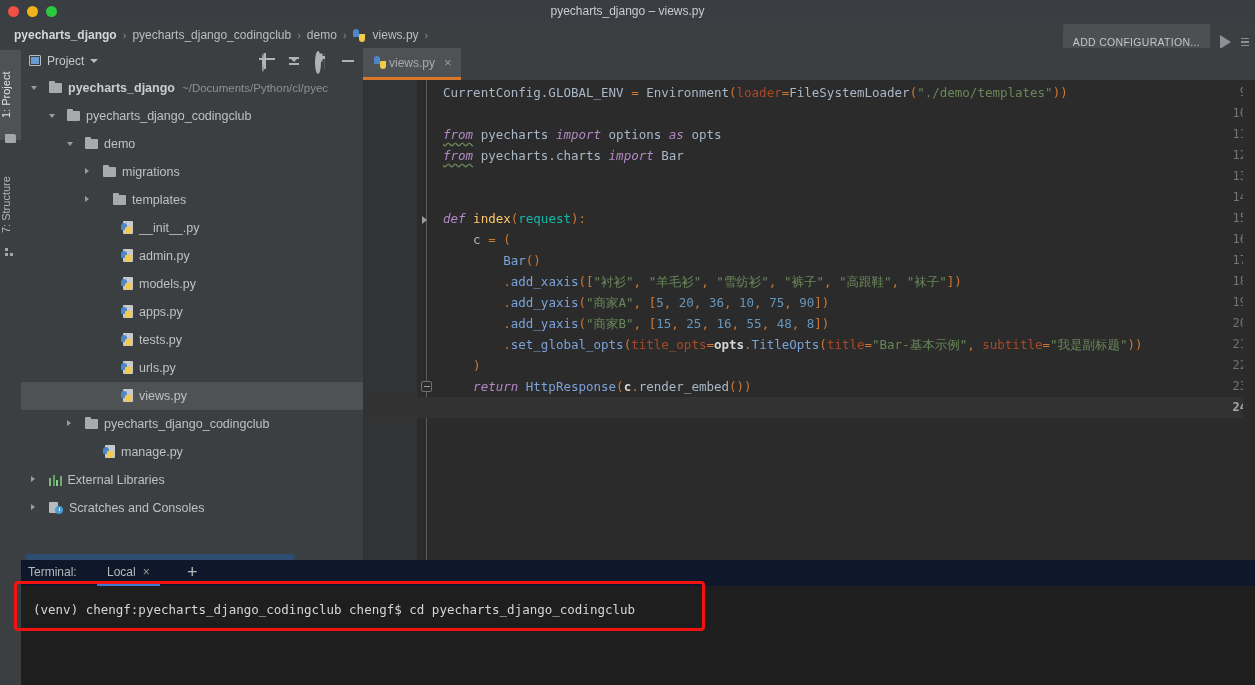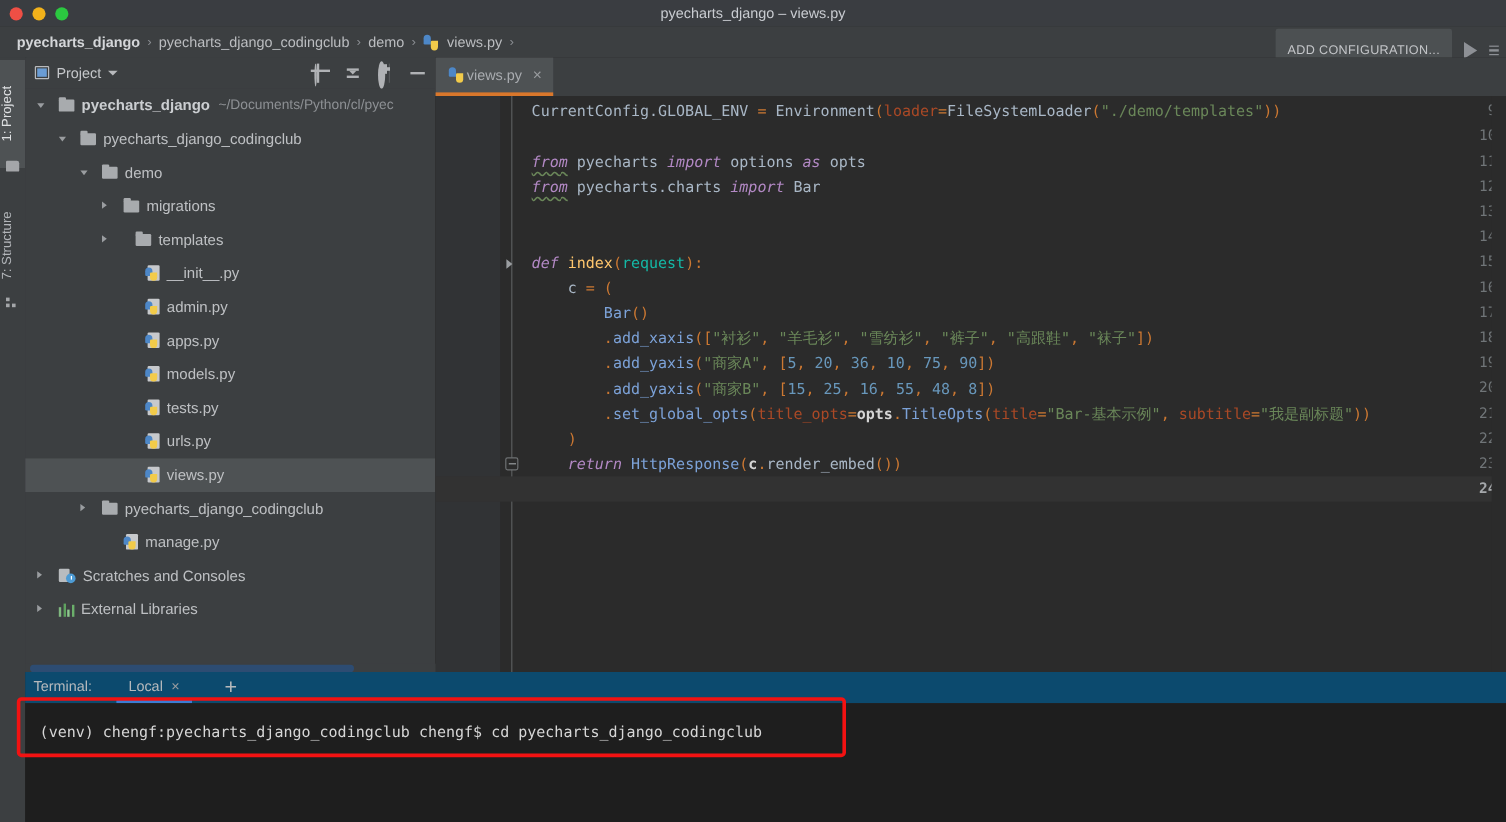--- a/index.html
+++ b/index.html
@@ -562,21 +562,21 @@
     position: absolute;
     left: 4px; top: -6px;
     width: 270px; height: 6px;
     background: #2d4c72;
     border-radius: 3px;
   }
   .term-tabbar {
     position: absolute;
     left: 0; top: 0;
     width: 1234px; height: 26px;
-    background: #0c4a6e;
+    background: #0f172a;
   }
   .term-label {
     position: absolute;
     left: 7px; top: 5px;
     color: #b6b9bc;
     font-size: 12px;
   }
   .term-tab {
     position: absolute;
     left: 76px; top: 0;
@@ -760,31 +760,31 @@
             <span class="tname">admin.py</span>
           </span>
         </div>
         <div class="trow">
           <span style="display: flex; align-items: center; margin-left: 100px;">
             <span class="pyfile">
               <span class="sheet"></span>
               <span class="b1"></span>
               <span class="b2"></span>
             </span>
-            <span class="tname">apps.py</span>
+            <span class="tname">models.py</span>
           </span>
         </div>
         <div class="trow">
           <span style="display: flex; align-items: center; margin-left: 100px;">
             <span class="pyfile">
               <span class="sheet"></span>
               <span class="b1"></span>
               <span class="b2"></span>
             </span>
-            <span class="tname">models.py</span>
+            <span class="tname">apps.py</span>
           </span>
         </div>
         <div class="trow">
           <span style="display: flex; align-items: center; margin-left: 100px;">
             <span class="pyfile">
               <span class="sheet"></span>
               <span class="b1"></span>
               <span class="b2"></span>
             </span>
             <span class="tname">tests.py</span>
@@ -818,42 +818,42 @@
           </span>
         </div>
         <div class="trow">
           <span style="display: flex; align-items: center; margin-left: 82px;">
             <span class="pyfile">
               <span class="sheet"></span>
               <span class="b1"></span>
               <span class="b2"></span>
             </span>
             <span class="tname">manage.py</span>
-          </span>
-        </div>
-        <div class="trow">
-          <span class="arrow closed" style="left: 10px; top: 10px;"></span>
-          <span style="display: flex; align-items: center; margin-left: 28px;">
-            <span class="scratch-icon">
-              <span class="pg"></span>
-              <span class="clk"></span>
-            </span>
-            <span class="tname">Scratches and Consoles</span>
           </span>
         </div>
         <div class="trow">
           <span class="arrow closed" style="left: 10px; top: 10px;"></span>
           <span style="display: flex; align-items: center; margin-left: 28px;">
             <span class="libs-icon">
               <i style="height:8px;background:#7fb77f"></i>
               <i style="height:11px;background:#5fa35f"></i>
               <i style="height:6px;background:#8ec98e"></i>
               <i style="height:10px;background:#6bb06b"></i>
             </span>
             <span class="tname">External Libraries</span>
+          </span>
+        </div>
+        <div class="trow">
+          <span class="arrow closed" style="left: 10px; top: 10px;"></span>
+          <span style="display: flex; align-items: center; margin-left: 28px;">
+            <span class="scratch-icon">
+              <span class="pg"></span>
+              <span class="clk"></span>
+            </span>
+            <span class="tname">Scratches and Consoles</span>
           </span>
         </div>
       </div>
   </div>
 
   <div class="editor-wrap">
     <div class="tabbar">
       <div class="etab">
         <span class="pyicon"></span>
         <span class="lbl">views.py</span>

